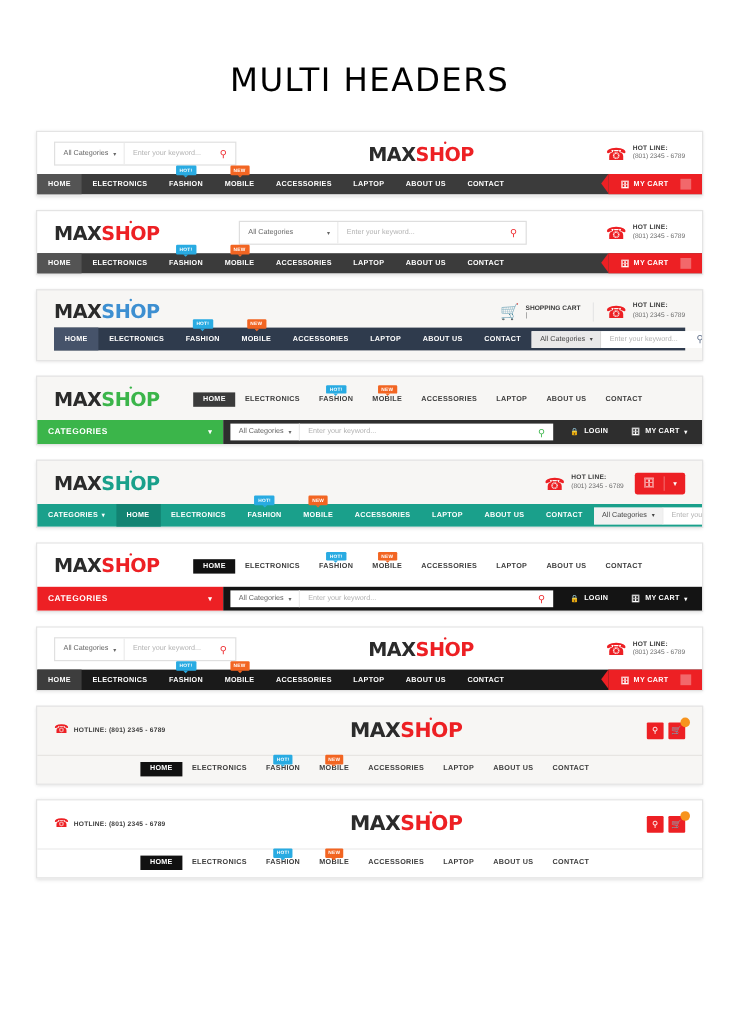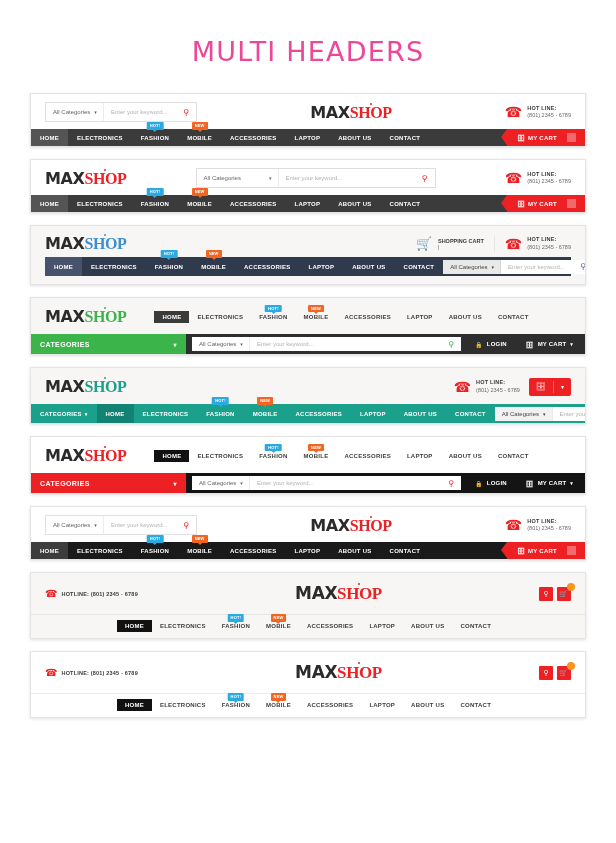--- a/index.html
+++ b/index.html
@@ -6,43 +6,43 @@
   body {
     width: 616px; height: 843px;
     background: #ffffff;
     font-family: "Liberation Sans", sans-serif;
     overflow: hidden;
   }
   .page-title {
     text-align: center;
     font-size: 27px;
     letter-spacing: 1.2px;
-    color: #ec4899;
+    color: #000000;
     font-weight: 400;
-    padding-top: 36px;
+    padding-top: 52px;
     padding-bottom: 26px;
     font-family: "DejaVu Sans", sans-serif;
   }
   .hdr {
     margin: 0 30px 12px 30px;
     background: #ffffff;
     border: 1px solid #e4e4e4;
     box-shadow: 0 1px 3px rgba(0,0,0,0.13);
     overflow: hidden;
     position: relative;
   }
   
   .logo { font-size: 16px; font-weight: bold; letter-spacing: -0.4px;
           font-family: "DejaVu Sans", sans-serif; white-space: nowrap; }
   .logo .a { color: #2b2b2b; }
   .logo .b { color: #ed2024; }
   .logo .b.blue { color: #3d8fd1; }
   .logo .b.green { color: #3bb54a; }
   .logo .b.teal { color: #1aa08b; }
-  .logo-dots { position: relative; font-family: Liberation Serif, serif; }
+  .logo-dots { position: relative; }
   .logo-dots:after{
     content:""; position:absolute; width:2px; height:2px; border-radius:50%;
     background:currentColor; top:-1px; left:50%; margin-left:-1px;
   }
   
   .srch {
     display: flex; align-items: center;
     border: 1px solid #e0e0e0; background: #fff; height: 20px;
   }
   .srch .cat {

